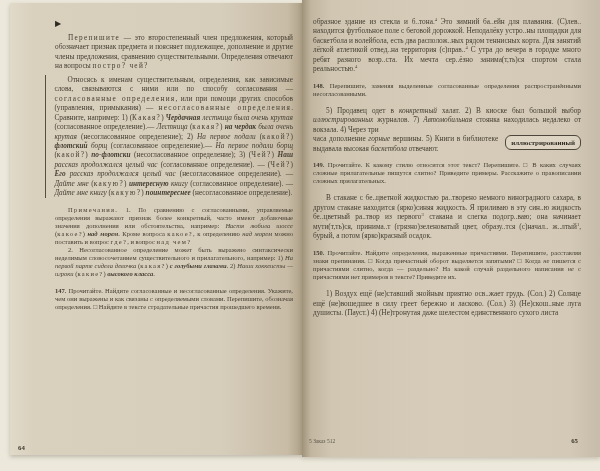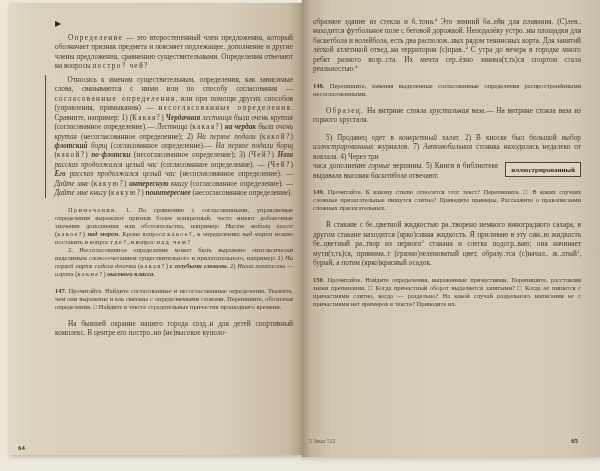--- a/index.html
+++ b/index.html
@@ -22,57 +22,56 @@
   .mt{margin-top:4px;}
   .mt2{margin-top:8px;}
   .r-b{font-weight:bold;}
   .r-i{font-style:italic;}
   .r-bi{font-weight:bold;font-style:italic;margin-top:28px;}
   .r-sp{letter-spacing:1.3px;}
   .r-sup{font-size:.62em;vertical-align:super;line-height:0;}
   .r-sq{font-style:normal;}
   .marker{display:block;font-size:8px;line-height:9px;margin:0 0 5px 0;color:#2e2a23;}
   .barred{border-left:1.6px solid #574e41;margin-left:-10px;padding-left:8.4px;}
-  .wordbox{float:right;border:1px solid #4e463a;border-radius:0;padding:2.5px 5px;
+  .wordbox{float:right;border:1px solid #4e463a;border-radius:6px;padding:2.5px 5px;
      font-weight:bold;font-size:7px;margin:1px 0 3px 7px;color:#352f26;
      background:rgba(250,246,235,.25);text-align:right;}
   .pagenum{position:absolute;font-size:6.8px;font-weight:bold;color:#3e382e;}
   .pn-left{left:8px;bottom:4px;}
   .pn-right{right:22px;bottom:13px;}
   .printnote{position:absolute;left:7px;bottom:13px;font-size:5.5px;color:#5c5445;}
 </style>
 </head>
 <body>
 
 <div class="photo">
 
   <div class="page page-left">
     <div class="tb tb-left">
       <span class="marker">▶</span>
-      <p class="main indent"><span class="r-sp">Определение</span><span> — это второстепенный член предложения, который обозначает признак предмета и поясняет подлежащее, дополнение и другие члены предложения, сравнению существительными. Определения отвечают на вопросы </span><span class="r-sp">постро? чей?</span></p>
+      <p class="main indent"><span class="r-sp">Перепишите</span><span> — это второстепенный член предложения, который обозначает признак предмета и поясняет подлежащее, дополнение и другие члены предложения, сравнению существительными. Определения отвечают на вопросы </span><span class="r-sp">постро? чей?</span></p>
       <p class="main indent barred mt"><span>Относясь к именам существительным, определения, как зависимые слова, связываются с ними или по способу согласования — </span><span class="r-sp">согласованные определения</span><span>, или при помощи других способов (управления, примыкания) — </span><span class="r-sp">несогласованные определения</span><span>. Сравните, например: 1) (</span><span class="r-sp">Какая?</span><span>) </span><span class="r-bi">Чердачная</span><span class="r-i"> лестница была очень крутая</span><span> (согласованное определение).— </span><span class="r-i">Лестница</span><span> (</span><span class="r-sp">какая?</span><span>) </span><span class="r-bi">на чердак</span><span class="r-i"> была очень крутая</span><span> (несогласованное определение); 2) </span><span class="r-i">На первое подали</span><span> (</span><span class="r-sp">какой?</span><span>) </span><span class="r-bi">флотский</span><span class="r-i"> борщ</span><span> (согласованное определение).— </span><span class="r-i">На первое подали борщ</span><span> (</span><span class="r-sp">какой?</span><span>) </span><span class="r-bi">по-флотски</span><span> (несогласованное определение); 3) (</span><span class="r-sp">Чей?</span><span>) </span><span class="r-bi">Наш</span><span class="r-i"> рассказ продолжался целый час</span><span> (согласованное определение). — (</span><span class="r-sp">Чей?</span><span>) </span><span class="r-bi">Его</span><span class="r-i"> рассказ продолжался целый час</span><span> (несогласованное определение). — </span><span class="r-i">Дайте мне</span><span> (</span><span class="r-sp">какую?</span><span>) </span><span class="r-bi">интересную</span><span class="r-i"> книгу</span><span> (согласованное определение). — </span><span class="r-i">Дайте мне книгу</span><span> (</span><span class="r-sp">какую?</span><span>) </span><span class="r-bi">поинтереснее</span><span> (несогласованное определение).</span></p>
       <p class="small indent mt2"><span class="r-sp">Примечания.</span><span> 1. По сравнению с согласованными, управляемые определения выражают признак более конкретный, часто имеют добавочные значения дополнения или обстоятельства, например: </span><span class="r-i">Настя любила шоссе</span><span> (</span><span class="r-sp">какое?</span><span>) </span><span class="r-bi">над морем</span><span>. Кроме вопроса </span><span class="r-sp">какое?</span><span>, к определению </span><span class="r-i">над морем</span><span> можно поставить и вопрос </span><span class="r-sp">где?</span><span>, и вопрос </span><span class="r-sp">над чем?</span></p>
       <p class="small indent"><span>2. Несогласованное определение может быть выражено синтаксически неделимым словосочетанием существительного и прилагательного, например: 1) </span><span class="r-i">На первой парте сидела девочка</span><span> (</span><span class="r-sp">какая?</span><span>) </span><span class="r-bi">с голубыми глазами</span><span>. 2) </span><span class="r-i">Наши хоккеисты — игроки</span><span> (</span><span class="r-sp">какие?</span><span>) </span><span class="r-bi">высокого класса</span><span>.</span></p>
       <p class="small mt2"><span class="r-b">147.</span><span> Прочитайте. Найдите согласованные и несогласованные определения. Укажите, чем они выражены и как связаны с определяемыми словами. Перепишите, обозначая определения. </span><span class="r-sq">□</span><span> Найдите в тексте страдательные причастия прошедшего времени.</span></p>
-      <p class="main indent mt2"><span>На бывшей окраине нашего города созд..н для детей спортивный комплекс. В центре его постро..но (не)высокое куполо-</span></p>
     </div>
     <span class="pagenum pn-left">64</span>
   </div>
 
   <div class="page page-right">
     <div class="tb tb-right">
       <p class="main"><span>образное здание из стекла и б..тона.</span><span class="r-sup">4</span><span> Это зимний ба..ейн для плавания. (С)лев.. находится футбольное поле с беговой дорожкой. Неподалёку устро..ны площадки для баскетбола и волейбола, есть два располож..ных рядом теннисных корта. Для занятий лёгкой атлетикой отвед..на территория (с)прав..</span><span class="r-sup">4</span><span> С утра до вечера в городке много ребят разного возр..ста. Их мечта сер..ёзно занима(т,ть)ся спортом стала реальностью.</span><span class="r-sup">4</span></p>
       <p class="small mt2"><span class="r-b">148.</span><span> Перепишите, заменяя выделенные согласованные определения распространёнными несогласованными.</span></p>
-      <p class="main indent mt2"><span class="r-sp">Образец.</span><span> На витрине стояла </span><span class="r-i">хрустальная</span><span> ваза.— На витрине стояла ваза из горного хрусталя.</span></p>
       <p class="main indent mt2"><span>5) Продавец одет в </span><span class="r-i">конкретный</span><span> халат. 2) В киоске был большой выбор </span><span class="r-i">иллюстрированных</span><span> журналов. 7) </span><span class="r-i">Автомобильная</span><span> стоянка находилась недалеко от вокзала. 4) Через три</span></p>
       <div>
         <span class="wordbox">иллюстрированный</span>
         <p class="main"><span>часа дополнение </span><span class="r-i">горные</span><span> вершины. 5) Книги в библиотеке выдавала высокая </span><span class="r-i">баскетбола</span><span> отвечают.</span></p>
       </div>
       <p class="small mt2"><span class="r-b">149.</span><span> Прочитайте. К какому стилю относится этот текст? Перепишите. </span><span class="r-sq">□</span><span> В каких случаях сложные прилагательные пишутся слитно? Приведите примеры. Расскажите о правописании сложных прилагательных.</span></p>
       <p class="main indent mt2"><span>В стакане с бе..цветной жидкостью ра..творено немного виноградного сахара, в другом стакане находится (ярко)синяя жидкость. Я приливаю в эту син..ю жидкость бе..цветный ра..твор из первого</span><span class="r-sup">3</span><span> стакана и слегка подогр..ваю; она начинает мути(т,ть)ся, принима..т (грязно)зеленоватый цвет, образу..тся (с)начал.. ж..лтый</span><span class="r-sup">1</span><span>, бурый, а потом (ярко)красный осадок.</span></p>
       <p class="small mt2"><span class="r-b">150.</span><span> Прочитайте. Найдите определения, выраженные причастиями. Перепишите, расставляя знаки препинания. </span><span class="r-sq">□</span><span> Когда причастный оборот выделяется запятыми? </span><span class="r-sq">□</span><span> Когда </span><span class="r-i">не</span><span> пишется с причастиями слитно, когда — раздельно? На какой случай раздельного написания </span><span class="r-i">не</span><span> с причастиями нет примеров в тексте? Приведите их.</span></p>
+      <p class="main indent mt2"><span>1) Воздух ещё (не)ставший знойным приятно осв..жает грудь. (Сол.) 2) Солнце ещё (не)вошедшее в силу греет бережно и ласково. (Сол.) 3) (Не)скош..ные луга душисты. (Пауст.) 4) (Не)тронутая даже шелестом единственного сухого листа</span></p>
     </div>
     <span class="printnote">5 Заказ 512</span>
     <span class="pagenum pn-right">65</span>
   </div>
 
 </div>
 
 </body></html>

